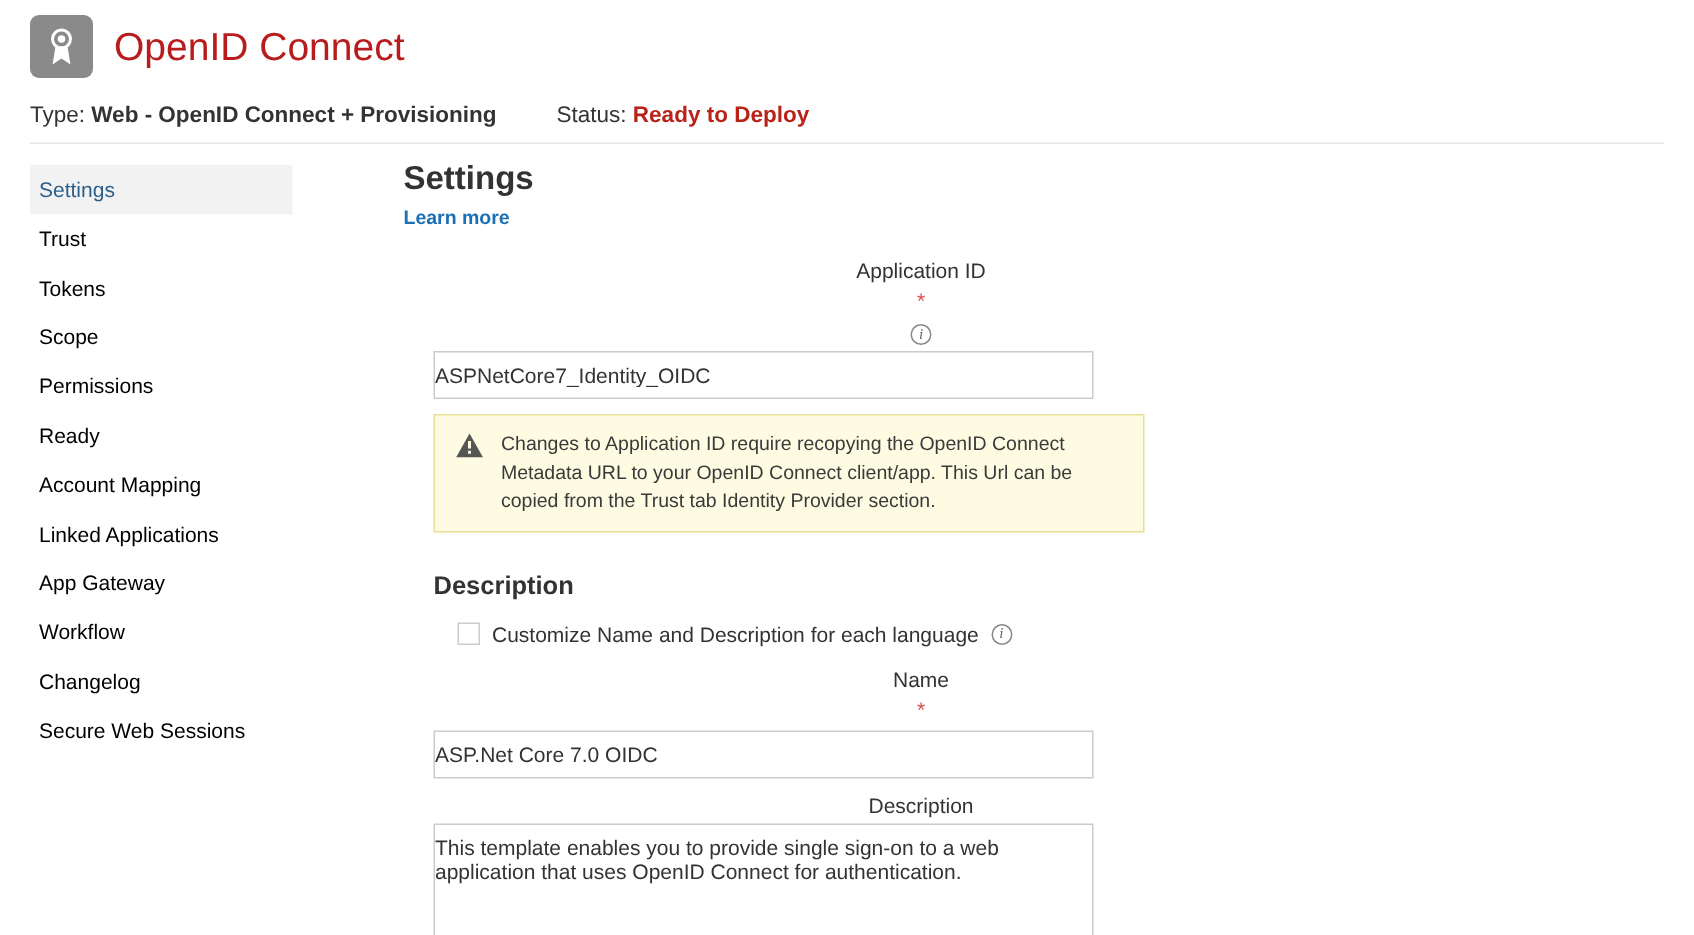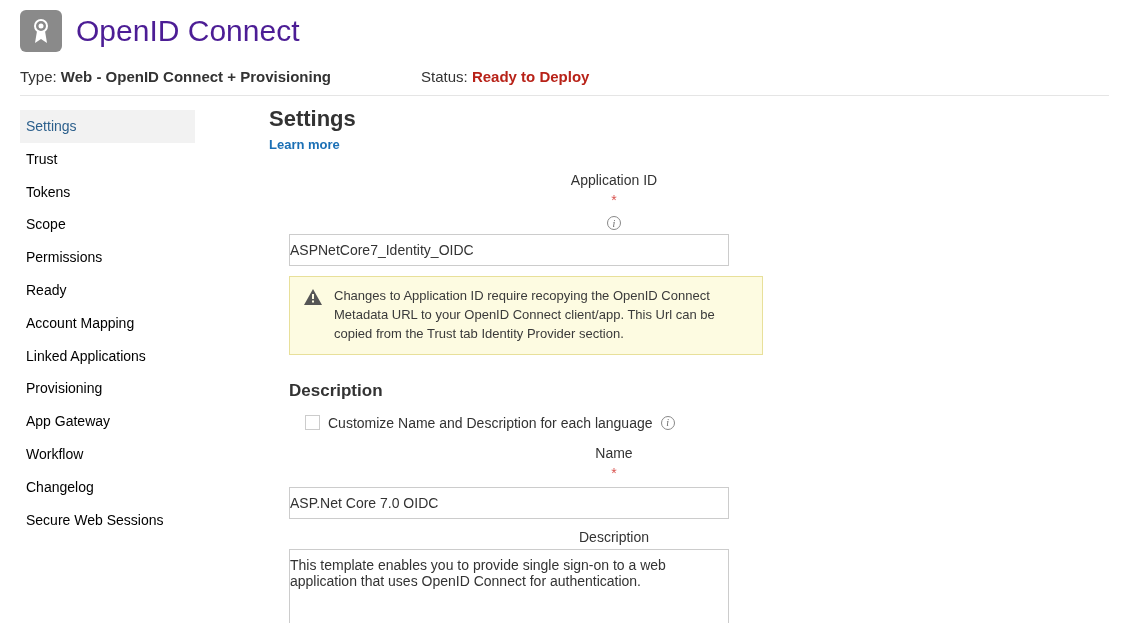--- a/index.html
+++ b/index.html
@@ -13,27 +13,27 @@
   .page { padding: 10px 20px 30px 20px; }
   .header { display: flex; align-items: center; gap: 14px; margin-bottom: 16px; }
   .app-icon-box {
     width: 42px; height: 42px;
     background: #8a8a8a;
     border-radius: 6px;
     display: flex; align-items: center; justify-content: center;
   }
   .app-icon-box svg { fill: #fff; }
   .page-title {
-    font-size: 30px;
+    font-size: 26px;
     font-weight: 400;
-    color: #4c1d95;
+    color: #b91c1c;
   }
   .meta-row {
     display: flex;
-    gap: 90px;
+    gap: 40px;
     margin-bottom: 10px;
     font-size: 15px;
     color: #333;
   }
   .meta-label { color: #333; }
   .meta-value { font-weight: 600; color: #333; }
   .status-value { font-weight: 600; color: #b82218; }
   .divider { border-top: 1px solid #e5e5e5; margin-bottom: 0; }
   .layout { display: flex; gap: 44px; }
   .sidebar {
@@ -144,21 +144,20 @@
   <div class="layout">
     <div class="sidebar">
       <div class="sidebar-item active">Settings</div>
       <div class="sidebar-item">Trust</div>
       <div class="sidebar-item">Tokens</div>
       <div class="sidebar-item">Scope</div>
       <div class="sidebar-item">Permissions</div>
       <div class="sidebar-item">Ready</div>
       <div class="sidebar-item">Account Mapping</div>
       <div class="sidebar-item">Linked Applications</div>
-      <div class="sidebar-item">Provisioning</div>
       <div class="sidebar-item">App Gateway</div>
       <div class="sidebar-item">Workflow</div>
       <div class="sidebar-item">Changelog</div>
       <div class="sidebar-item">Secure Web Sessions</div>
     </div>
 
     <div class="content">
       <h2 class="section-heading">Settings</h2>
       <a class="learn-more">Learn more</a>
 

